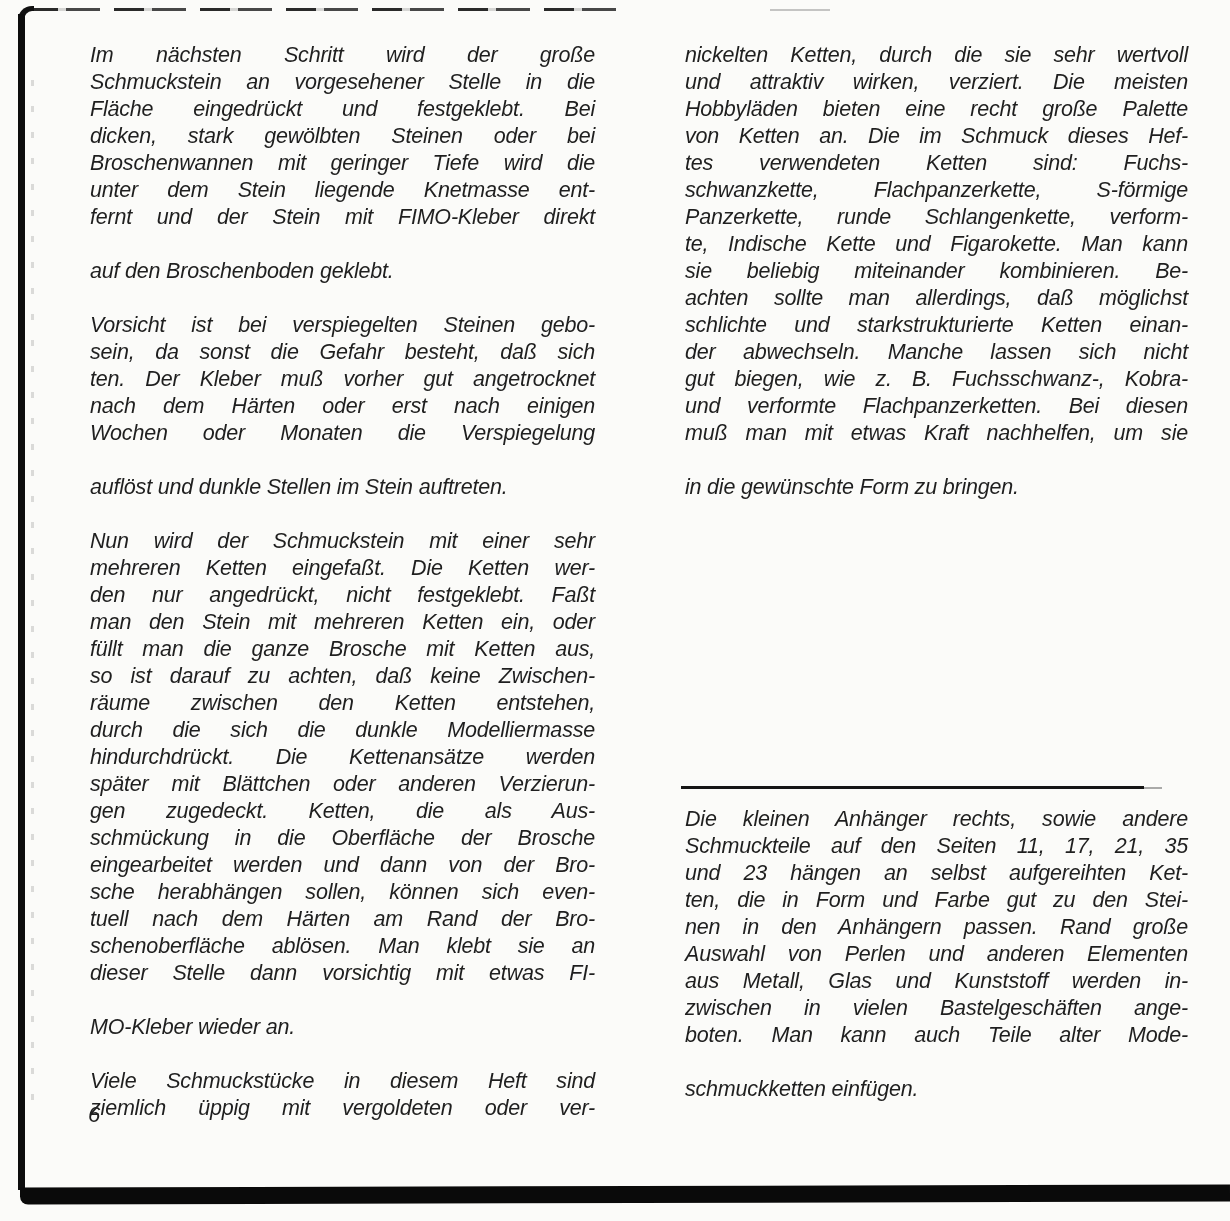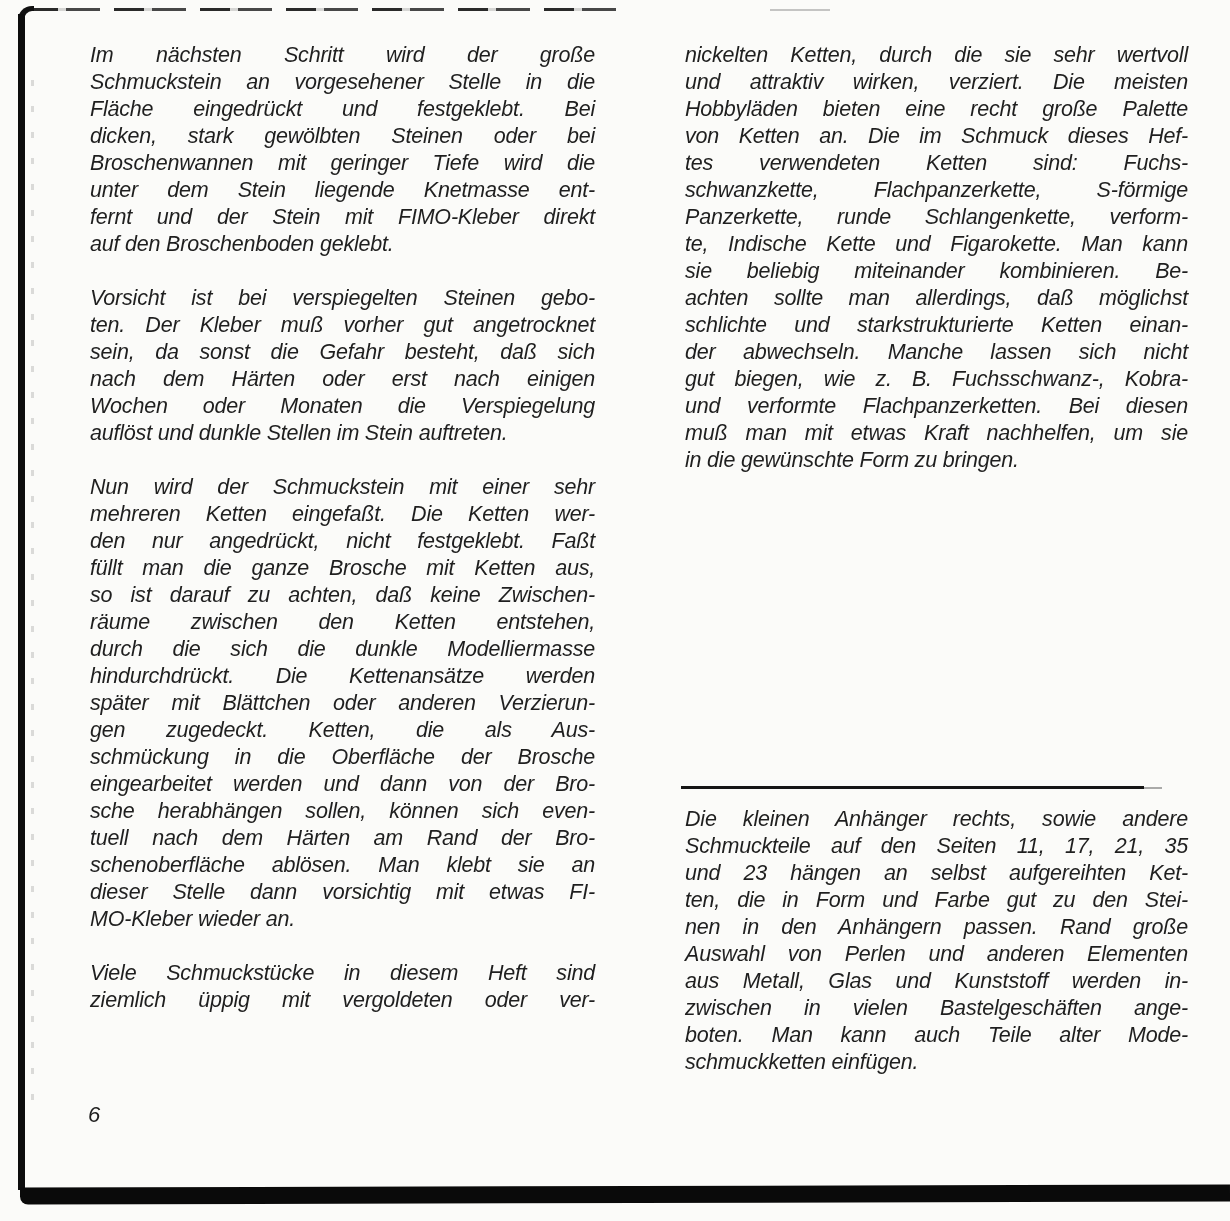--- a/index.html
+++ b/index.html
@@ -21,20 +21,21 @@
   .tline {
     font-size: 21.5px;
     line-height: 27px;
     letter-spacing: -0.2px;
     text-align: justify;
     text-align-last: justify;
     -moz-text-align-last: justify;
   }
   .tline.tlast {
     text-align-last: left;
+    margin-top: 27px;
     -moz-text-align-last: left;
   }
   .pagenum {
     position: absolute;
     left: 88px;
     top: 1101px;
     font-size: 22px;
     line-height: 27px;
   }
   
@@ -118,30 +119,31 @@
         <div class="tline">Schmuckstein an vorgesehener Stelle in die</div>
         <div class="tline">Fläche eingedrückt und festgeklebt. Bei</div>
         <div class="tline">dicken, stark gewölbten Steinen oder bei</div>
         <div class="tline">Broschenwannen mit geringer Tiefe wird die</div>
         <div class="tline">unter dem Stein liegende Knetmasse ent-</div>
         <div class="tline">fernt und der Stein mit FIMO-Kleber direkt</div>
         <div class="tline tlast">auf den Broschenboden geklebt.</div>
       </div>
     <div class="para">
         <div class="tline">Vorsicht ist bei verspiegelten Steinen gebo-</div>
+        <div class="tline">sein, da sonst die Gefahr besteht, daß sich</div>
         <div class="tline">ten. Der Kleber muß vorher gut angetrocknet</div>
-        <div class="tline">sein, da sonst die Gefahr besteht, daß sich</div>
         <div class="tline">nach dem Härten oder erst nach einigen</div>
         <div class="tline">Wochen oder Monaten die Verspiegelung</div>
         <div class="tline tlast">auflöst und dunkle Stellen im Stein auftreten.</div>
       </div>
     <div class="para">
         <div class="tline">Nun wird der Schmuckstein mit einer sehr</div>
         <div class="tline">mehreren Ketten eingefaßt. Die Ketten wer-</div>
         <div class="tline">den nur angedrückt, nicht festgeklebt. Faßt</div>
+        <div class="tline">man den Stein mit mehreren Ketten ein, oder</div>
         <div class="tline">füllt man die ganze Brosche mit Ketten aus,</div>
         <div class="tline">so ist darauf zu achten, daß keine Zwischen-</div>
         <div class="tline">räume zwischen den Ketten entstehen,</div>
         <div class="tline">durch die sich die dunkle Modelliermasse</div>
         <div class="tline">hindurchdrückt. Die Kettenansätze werden</div>
         <div class="tline">später mit Blättchen oder anderen Verzierun-</div>
         <div class="tline">gen zugedeckt. Ketten, die als Aus-</div>
         <div class="tline">schmückung in die Oberfläche der Brosche</div>
         <div class="tline">eingearbeitet werden und dann von der Bro-</div>
         <div class="tline">sche herabhängen sollen, können sich even-</div>

